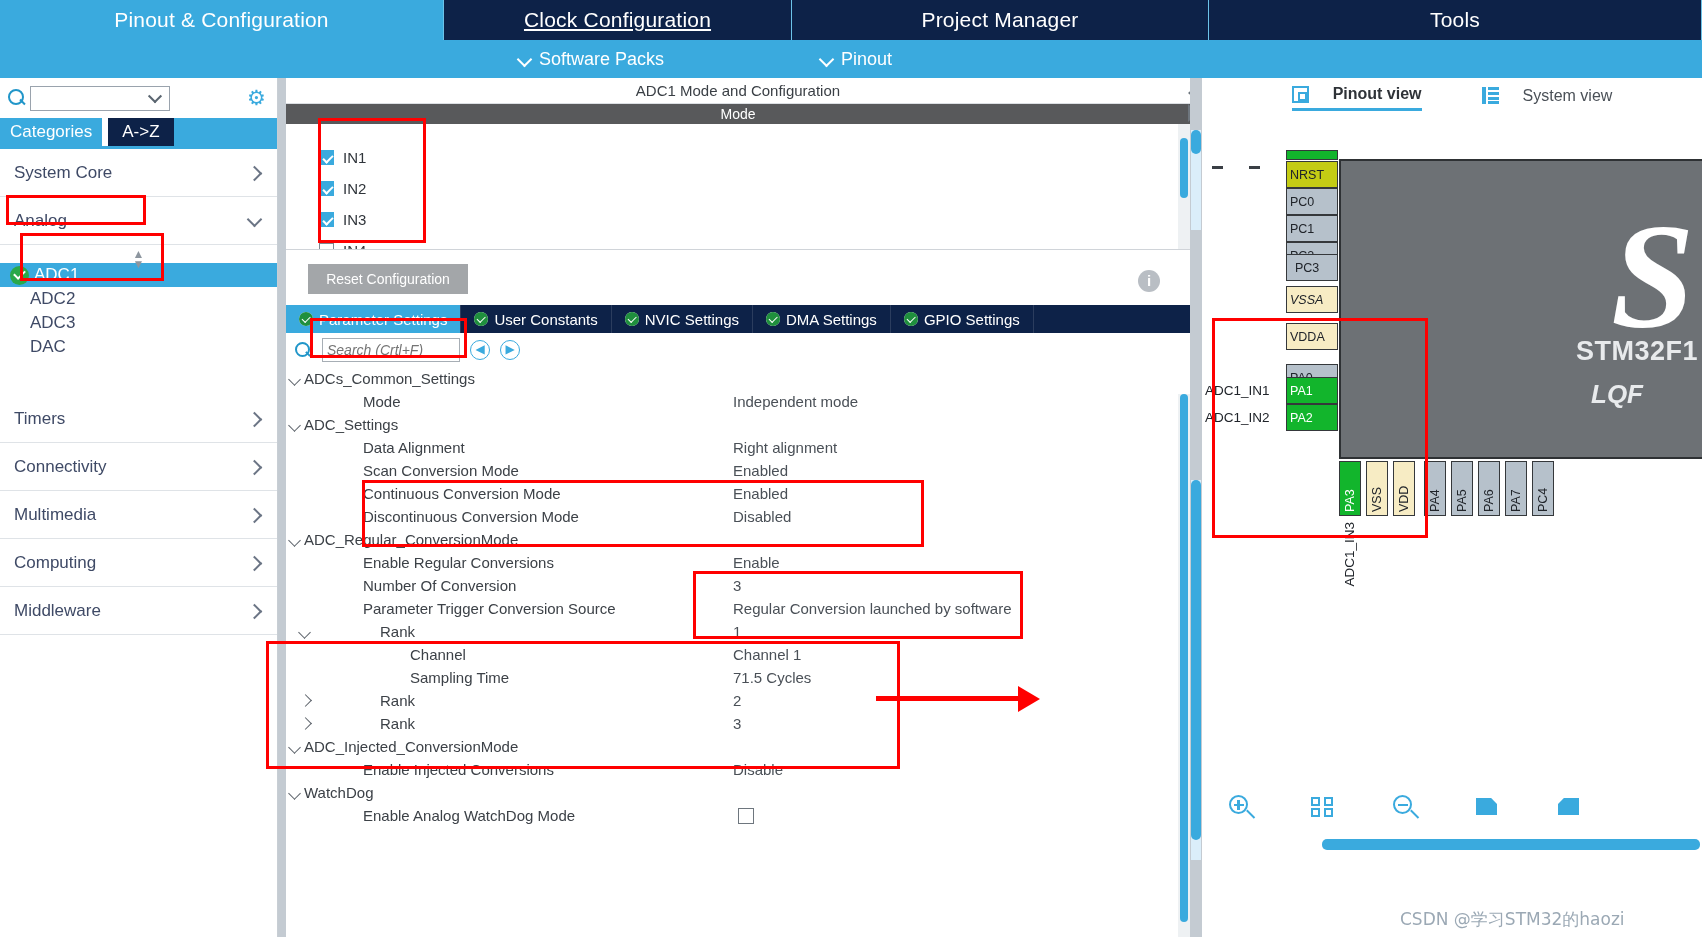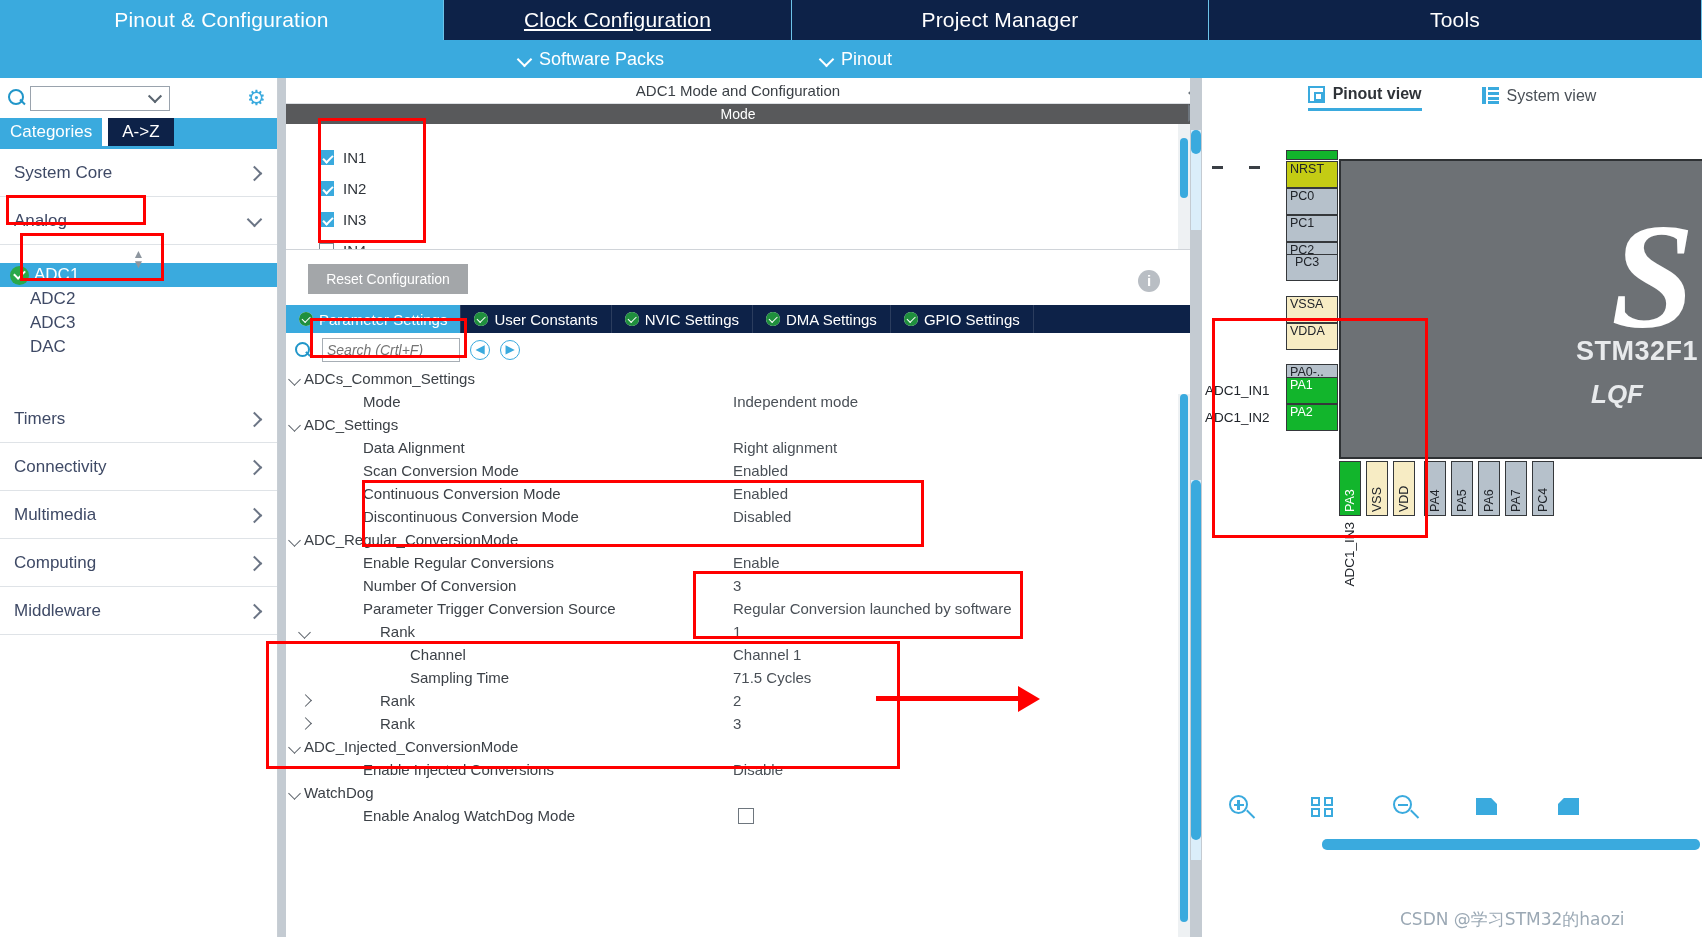--- a/index.html
+++ b/index.html
@@ -298,21 +298,21 @@
   
   .rightpanel {
     position: absolute; top: 78px; left: 1202px; width: 500px; height: 859px;
     background: #ffffff;
   }
   .view-tabs {
     display: flex; align-items: center; justify-content: center; gap: 60px;
     height: 36px; padding-top: 4px;
   }
   .view-tab {
-    display: flex; align-items: center; gap: 8px; font-size: 16px; color: #4a5057;
+    display: flex; align-items: center; gap: 24px; font-size: 16px; color: #4a5057;
     padding-bottom: 5px;
   }
   .view-tab.active { color: #2f3338; font-weight: bold; border-bottom: 3px solid #3aaade; }
   .chip-ico {
     width: 17px; height: 17px; border: 2px solid #3aaade; position: relative;
   }
   .chip-ico::after {
     content: ""; position: absolute; left: 4px; top: 4px; width: 5px; height: 5px;
     border: 2px solid #3aaade;
   }
@@ -343,21 +343,21 @@
     position: absolute; left: 235px; top: 175px;
     color: #e8eaec; font-size: 27px; font-weight: bold; letter-spacing: .5px;
   }
   .chip-pkg {
     position: absolute; left: 250px; top: 218px;
     color: #e8eaec; font-size: 26px; font-style: italic; font-weight: bold;
   }
 
   .pin {
     position: absolute; border: 1.4px solid #35383b; font-size: 12.5px;
-    color: #20242a; display: flex; padding-left: 3px;
+    color: #20242a; display: flex; align-items: center; padding-left: 3px;
   }
   .pin.left { width: 52px; height: 27px; left: 84px; }
   .pin.bottom {
     width: 22px; height: 55px; writing-mode: vertical-rl;
     transform: rotate(180deg); justify-content: flex-start;
     padding: 3px 0 0 0; align-items: center;
   }
   .pin.gray { background: #b6c1cb; }
   .pin.green { background: #12b52c; color: #ffffff; }
   .pin.greentop { background: #12b52c; }
@@ -754,21 +754,21 @@
         </div>
       <div class="pin left gray" style="top:101px;">
           <span>PC1</span>
         </div>
       <div class="pin left gray" style="top:128px;">
           <span>PC2</span>
         </div>
       <div class="pin left gray" style="top:140px;padding-left:8px;">
           <span>PC3</span>
         </div>
-      <div class="pin left cream" style="top:182px;">
+      <div class="pin left cream" style="top:172px;font-style:italic;">
           <span>VSSA</span>
         </div>
       <div class="pin left cream" style="top:209px;">
           <span>VDDA</span>
         </div>
       <div class="pin left gray" style="top:236px;margin-top:14px;">
           <span>PA0-..</span>
         </div>
       <div class="pin left green" style="top:263px;">
           <span>PA1</span>

